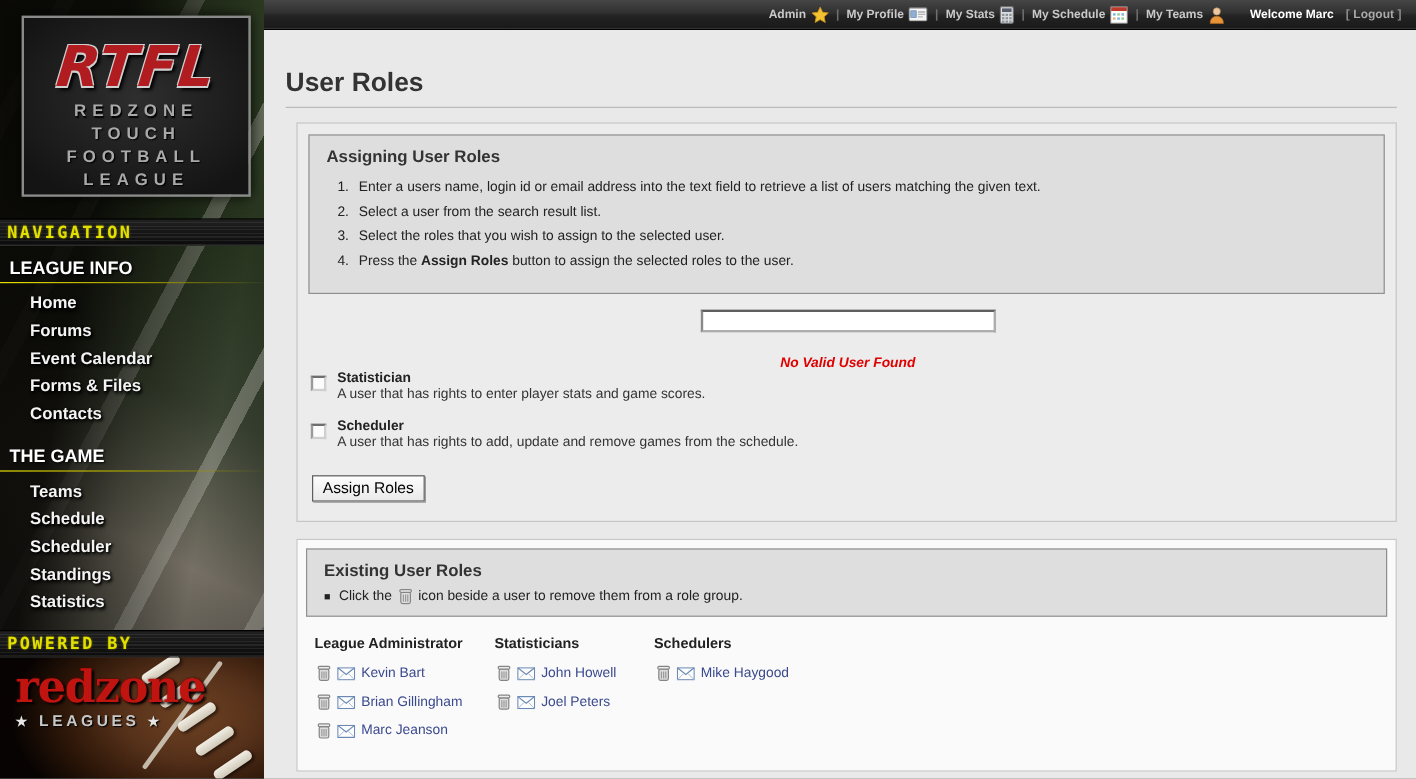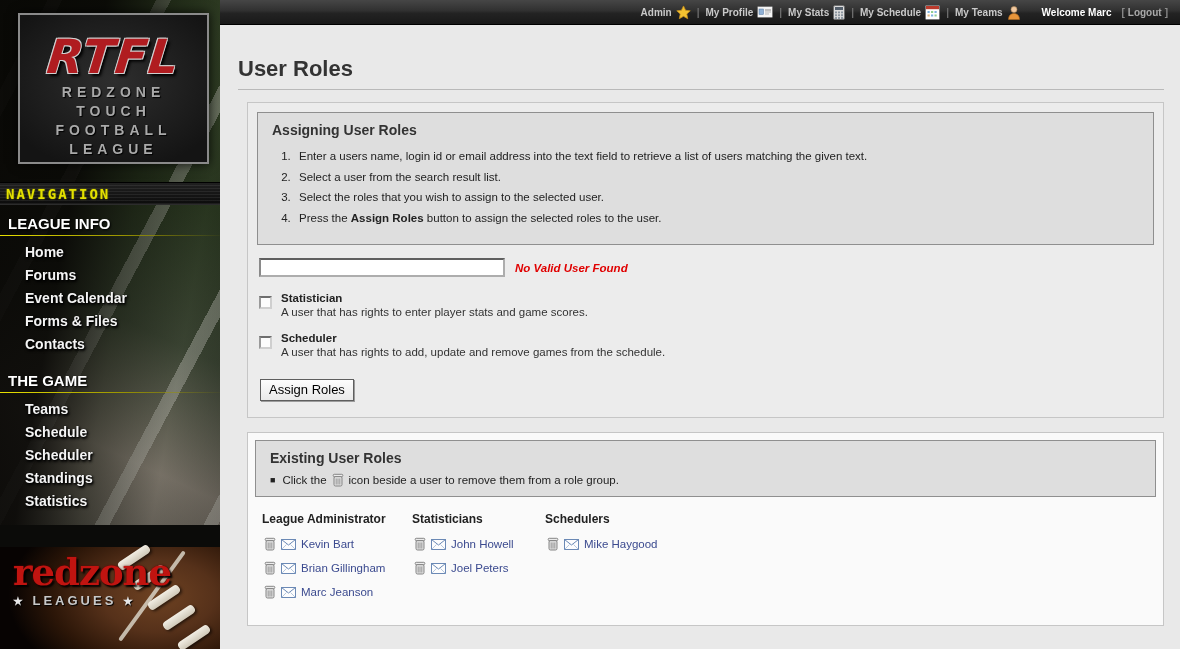--- a/index.html
+++ b/index.html
@@ -65,21 +65,21 @@
   .panel { border:1px solid #c6c6c6; margin-left:9px; }
   .panel-assign { background:#ececec; padding:9px; }
   .panel-existing { background:#fafafa; padding:7px 7px 4px 7px; margin-top:14px; }
 
   .graybox { border:1px solid #8f8f8f; background:#dedede; padding:8px 12px 13px 12px; }
   .graybox h2 { font-size:14px; color:#333; margin:1px 0 11px 2px; }
   .steps { margin-left:24px; font-size:11.5px; color:#222; }
   .steps li { margin-bottom:5px; padding-left:5px; line-height:1.35; }
 
   .form-area { padding:13px 0 0 2px; }
-  .search-row { display:flex; align-items:center; gap:10px; margin-bottom:15px; }
+  .search-row { display:flex; align-items:center; gap:20px; margin-bottom:0;flex-direction:column; }
   .search-input { width:246px; height:19px; background:#fff; border:2px solid; border-color:#5f5f5f #adadad #adadad #8a8a8a; font-size:12px; padding:1px 3px; font-family:inherit; }
   .error-text { color:#e00000; font-style:italic; font-size:11.5px; font-weight:bold; }
 
   .role-row { display:flex; gap:9px; margin-bottom:14px; }
   .checkbox { width:13px; height:13px; flex:0 0 13px; margin-top:4px; background:#fcfcfc;
     border:2px solid; border-color:#6e6e6e #cfcfcf #cfcfcf #9a9a9a; cursor:pointer; }
   .role-label { font-size:11.5px; font-weight:bold; color:#222; }
   .role-desc { font-size:11.5px; color:#333; margin-top:2px; }
 
   .assign-btn { margin:7px 0 7px 1px; font-family:inherit; font-size:13px; color:#000;
@@ -133,20 +133,21 @@
 
       <div class="menu-section-title" style="margin-top:8px;">THE GAME</div>
       <div class="menu-underline"></div>
       <div class="menu-item">Teams</div>
       <div class="menu-item">Schedule</div>
       <div class="menu-item">Scheduler</div>
       <div class="menu-item">Standings</div>
       <div class="menu-item">Statistics</div>
     </div>
 
+    <div class="led-banner powered-banner">POWERED BY</div>
 
     <div class="rz-logo">
       <div class="rz-brand">redzone</div>
       <div class="rz-sub">
         <span class="rz-star">★</span>
         <span>LEAGUES</span>
         <span class="rz-star">★</span>
       </div>
     </div>
   </div>

